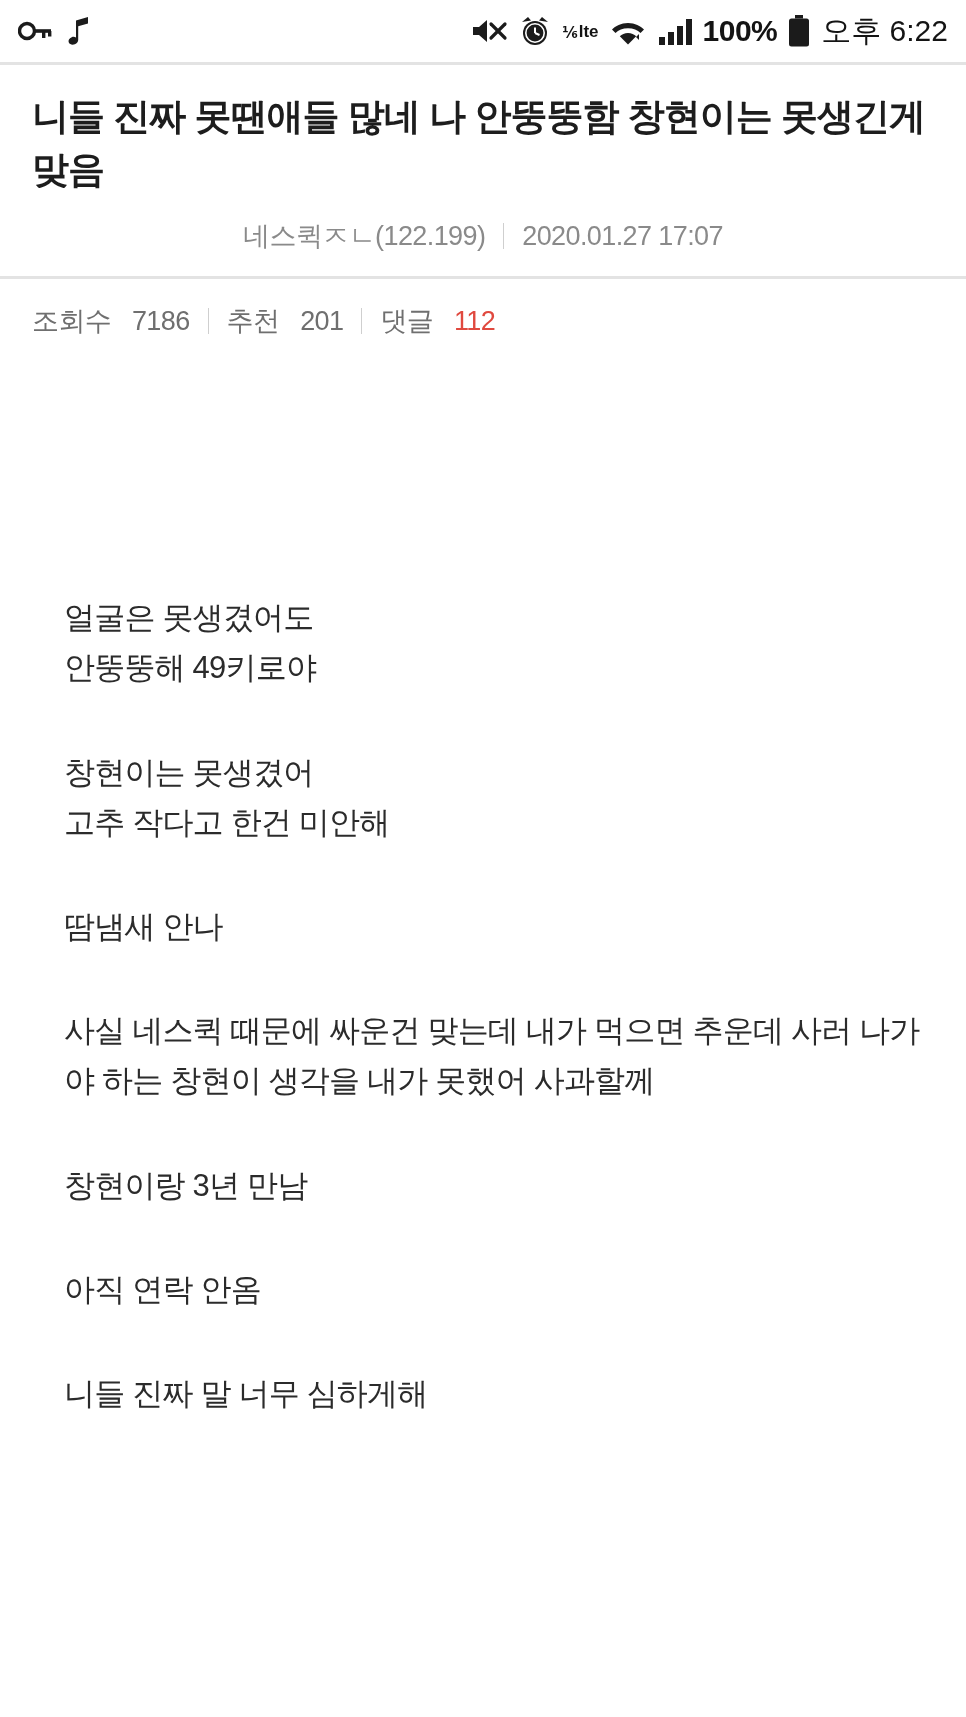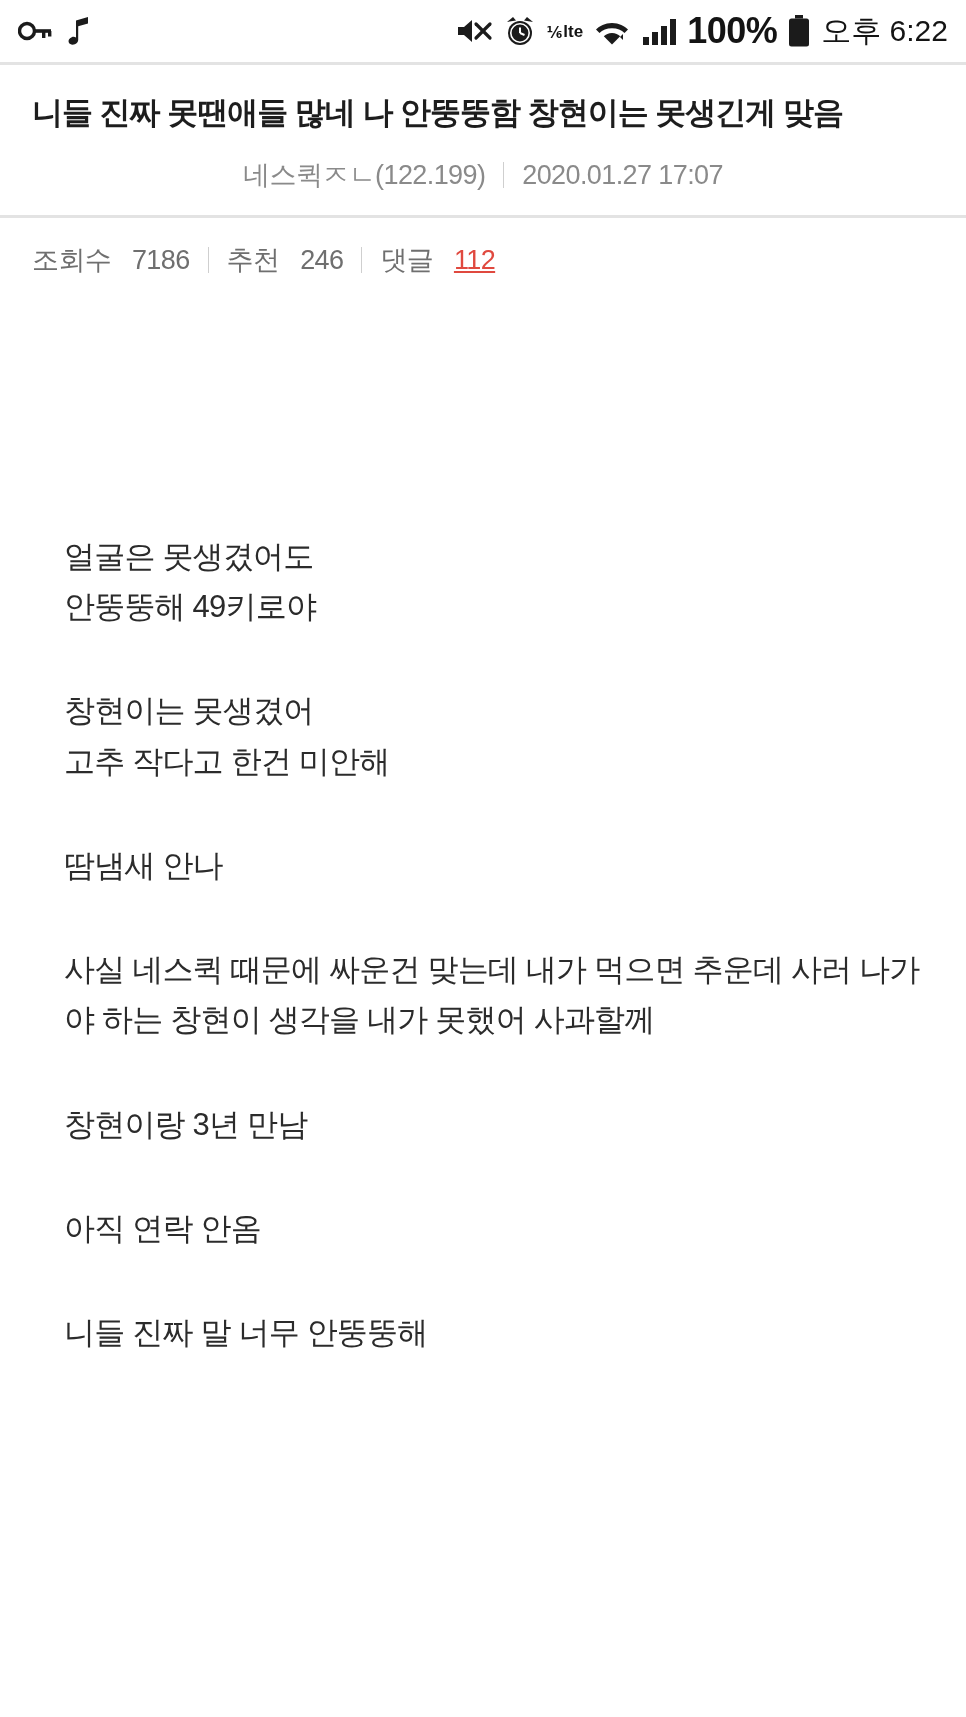--- a/index.html
+++ b/index.html
@@ -36,21 +36,21 @@
     align-items: center;
     gap: 10px;
   }
   .sb-icon {
     display: inline-flex;
     align-items: center;
     justify-content: center;
     color: #1b1b1b;
   }
   .sb-text {
-    font-size: 36px;
+    font-size: 30px;
     font-weight: 700;
     color: #141414;
     letter-spacing: -0.5px;
     white-space: nowrap;
   }
   .sb-time {
     font-size: 30px;
     font-weight: 400;
     color: #141414;
     white-space: nowrap;
@@ -72,21 +72,21 @@
   
   .divider {
     height: 3px;
     background: #e3e3e3;
     width: 100%;
   }
   .article-header {
     padding: 26px 32px 22px 32px;
   }
   .article-title {
-    font-size: 31px;
+    font-size: 37px;
     font-weight: 700;
     line-height: 1.42;
     color: #1d1d1d;
     letter-spacing: -1px;
     margin: 0 0 22px 0;
   }
   .article-meta {
     display: flex;
     align-items: center;
     font-size: 27px;
@@ -109,21 +109,21 @@
     align-items: center;
     font-size: 27px;
     color: #6f6f6f;
     letter-spacing: -0.6px;
   }
   .stat {
     white-space: nowrap;
   }
   .stat .label { color: #6f6f6f; text-align: center; }
   .stat .value { color: #6f6f6f; }
-  .stat.comments .value { color: #e0493f; text-decoration: underline; }
+  .stat.comments .value { color: #e0493f; }
 
   
   .article-body {
     padding: 228px 32px 0 32px;
     font-size: 31px;
     line-height: 1.62;
     color: #2b2b2b;
     letter-spacing: -0.8px;
     margin-left: 32px;
   }
@@ -217,33 +217,33 @@
 <div class="stats-row">
   <span class="stat">
     <span class="label">조회수</span>
     <span>&nbsp;</span>
     <span class="value">7186</span>
   </span>
   <span class="meta-sep"></span>
   <span class="stat">
     <span class="label">추천</span>
     <span>&nbsp;</span>
-    <span class="value">246</span>
+    <span class="value">201</span>
   </span>
   <span class="meta-sep"></span>
   <span class="stat comments">
     <span class="label">댓글</span>
     <span>&nbsp;</span>
     <span class="value">112</span>
   </span>
 </div>
 
 <div class="article-body">
   <p class="para">얼굴은 못생겼어도
 안뚱뚱해 49키로야</p>
   <p class="para">창현이는 못생겼어
 고추 작다고 한건 미안해</p>
   <p class="para">땀냄새 안나</p>
   <p class="para">사실 네스퀵 때문에 싸운건 맞는데 내가 먹으면 추운데 사러 나가야 하는 창현이 생각을 내가 못했어 사과할께</p>
   <p class="para">창현이랑 3년 만남</p>
   <p class="para">아직 연락 안옴</p>
-  <p class="para">니들 진짜 말 너무 안뚱뚱해</p>
+  <p class="para">니들 진짜 말 너무 심하게해</p>
 </div>
 
 </body></html>

